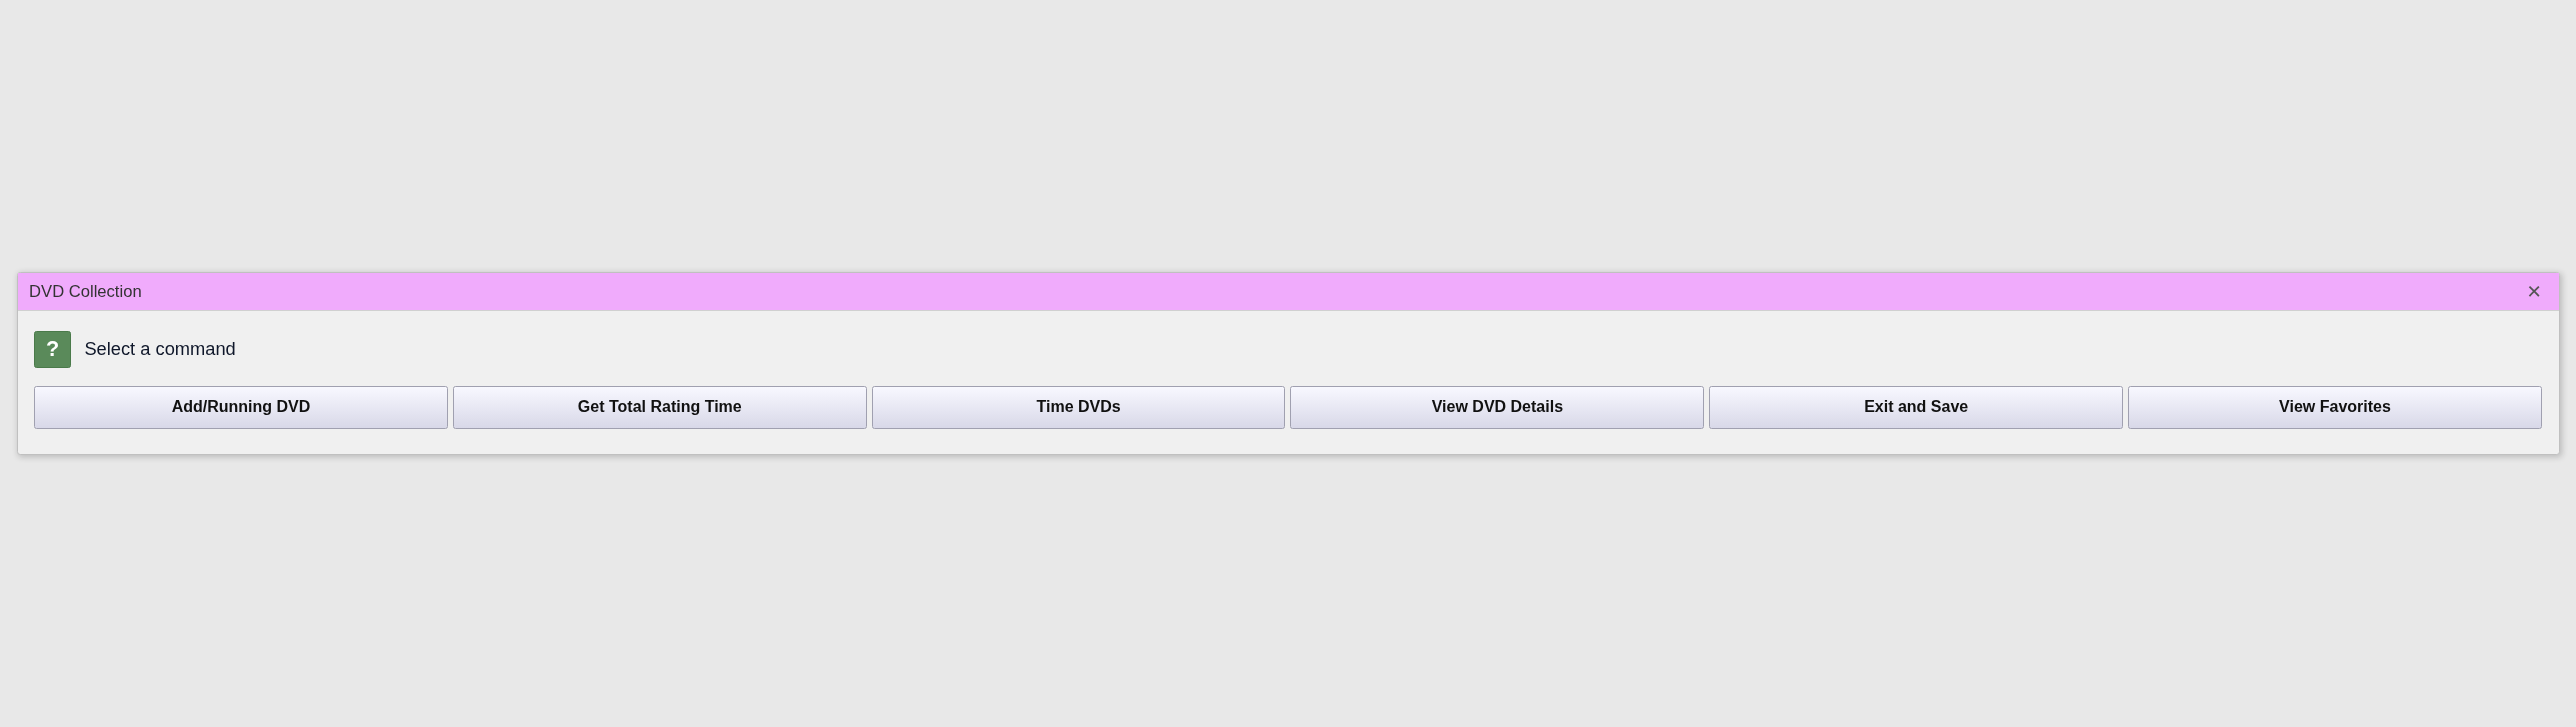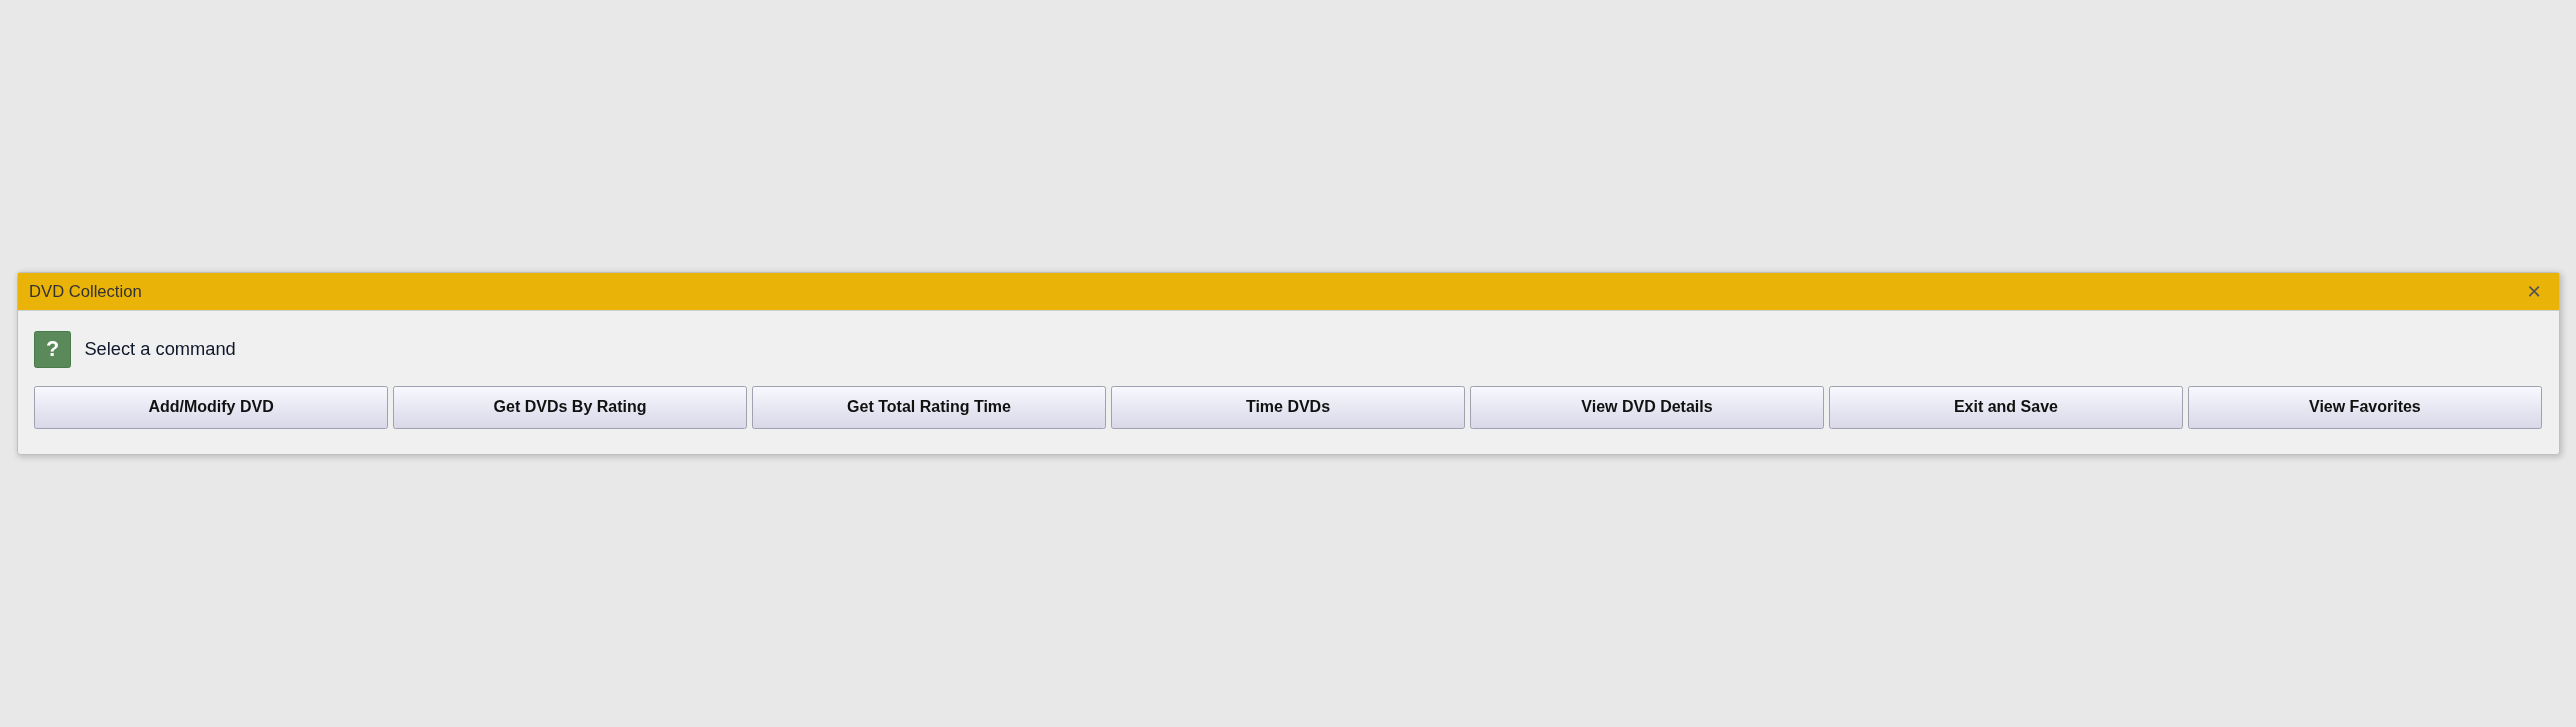--- a/index.html
+++ b/index.html
@@ -25,21 +25,21 @@
       border-radius: 3.3px;
       box-shadow: 1.7px 1.7px 6.6px rgba(0,0,0,0.2);
       position: relative;
     }
 
     .title-bar {
       display: flex;
       justify-content: space-between;
       align-items: center;
       padding: 8.3px 11.6px 6.6px 11.6px;
-      background: #eab308;
+      background: #f0abfc;
       border-bottom: 0.8px solid #d0d0d0;
     }
 
     .title-bar-text {
       font-size: 16.6px;
       color: #333;
       font-weight: normal;
     }
 
     .close-button {
@@ -118,22 +118,21 @@
     <button class="close-button">✕</button>
   </div>
   <div class="dialog-body">
     <div class="header-row">
       <div class="help-icon">
         <span class="help-icon-text">?</span>
       </div>
       <span class="select-command-label">Select a command</span>
     </div>
     <div class="buttons-row">
-    <button class="cmd-button">Add/Modify DVD</button>
-        <button class="cmd-button">Get DVDs By Rating</button>
+    <button class="cmd-button">Add/Running DVD</button>
         <button class="cmd-button">Get Total Rating Time</button>
         <button class="cmd-button">Time DVDs</button>
         <button class="cmd-button">View DVD Details</button>
         <button class="cmd-button">Exit and Save</button>
         <button class="cmd-button">View Favorites</button>
       </div>
   </div>
 </div>
 
 

